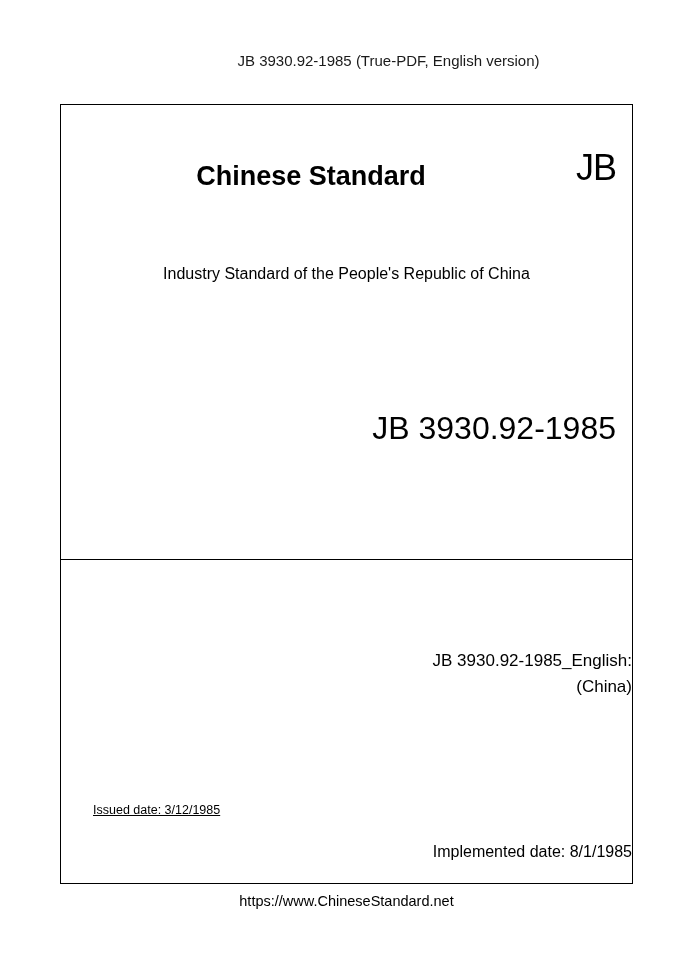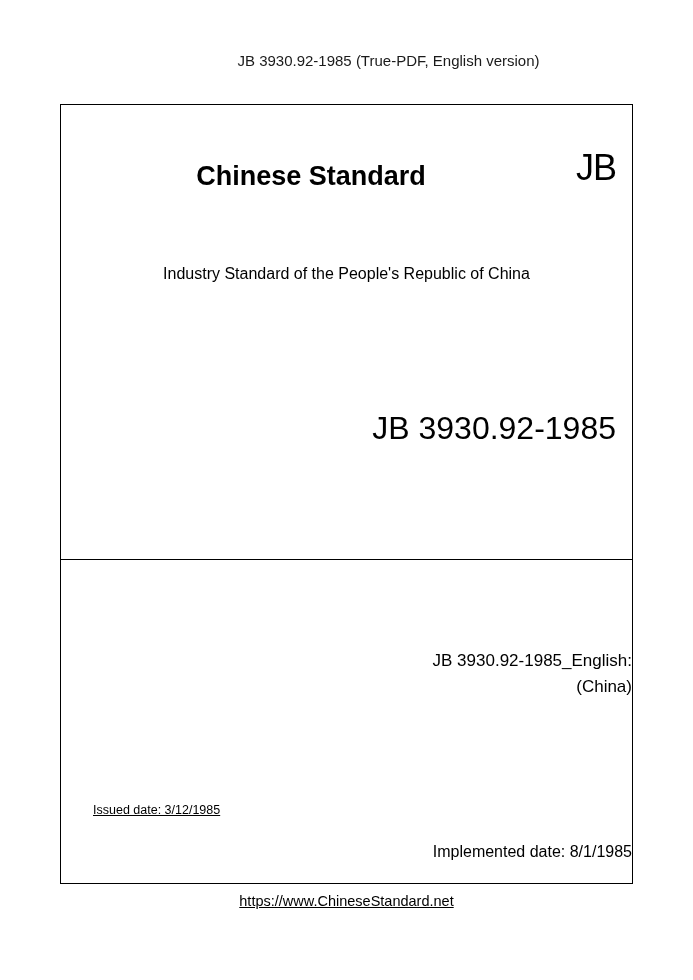--- a/index.html
+++ b/index.html
@@ -132,21 +132,20 @@
     margin-top: 40px;
   }
   .footer-link {
     position: absolute;
     left: 0;
     top: 893px;
     width: 693px;
     text-align: center;
     font-size: 14.5px;
     color: #000000;
-    text-decoration: underline;
     cursor: pointer;
   }
 </style>
 </head>
 <body>
 
 <div class="page">
 
   <div class="header-line">JB 3930.92-1985 (True-PDF, English version)</div>
 

